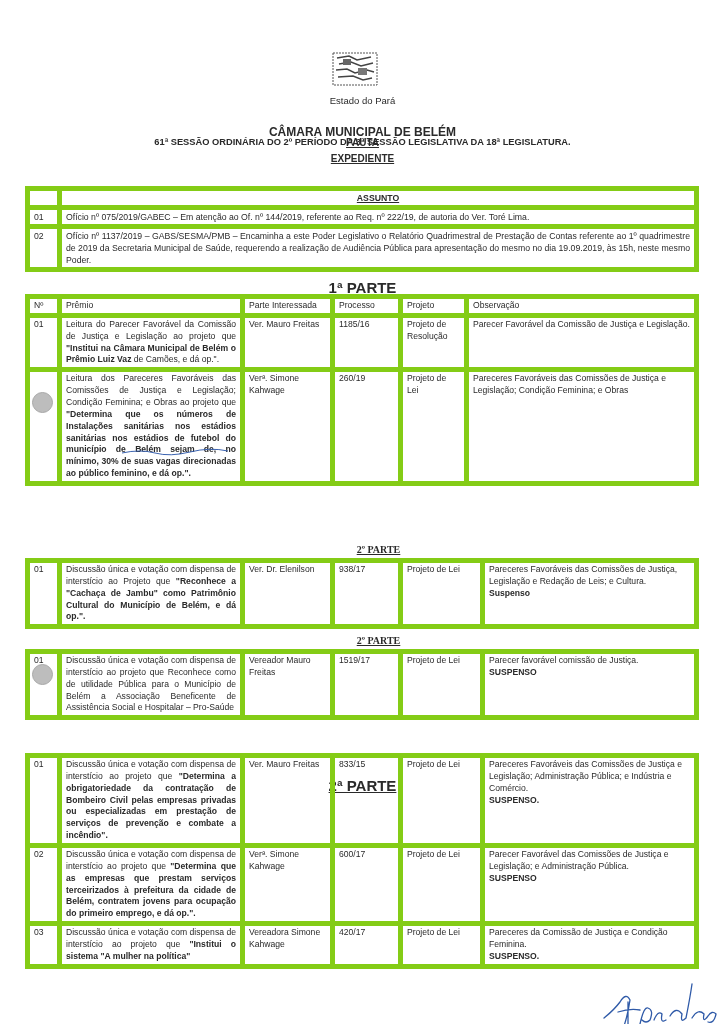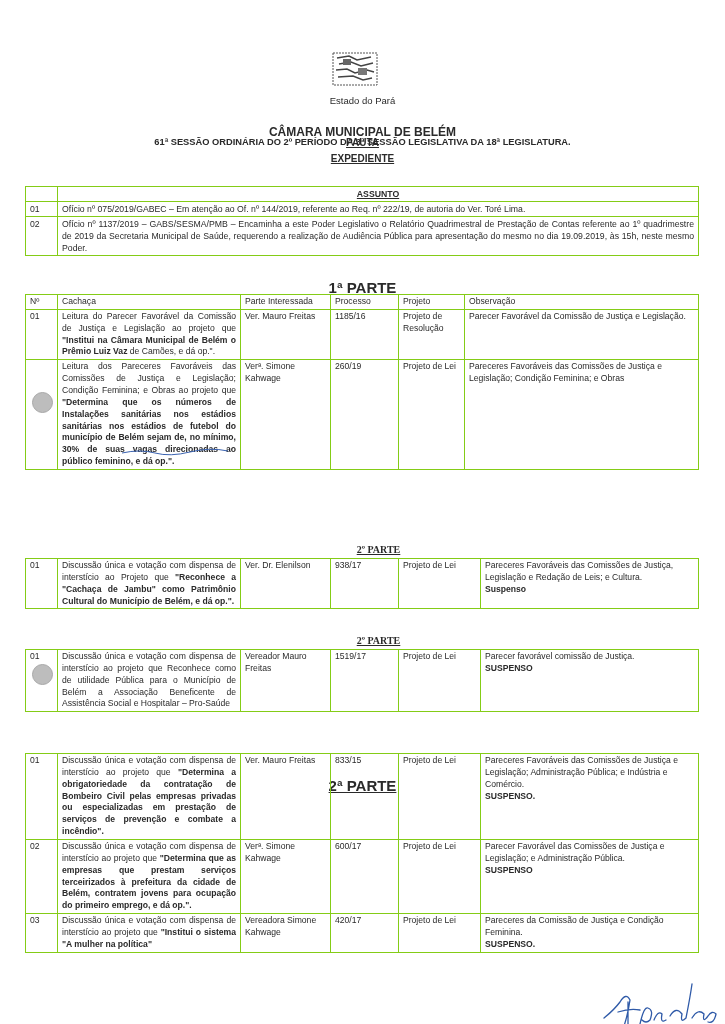--- a/index.html
+++ b/index.html
@@ -15,21 +15,21 @@
   .hdr { position: absolute; left: 0; width: 725px; text-align: center; }
   .hdr-state { top: 54px; font-size: 9.5px; }
   .hdr-camara { top: 84px; font-size: 12px; font-weight: bold; }
   .hdr-pauta { top: 96px; font-size: 10px; font-weight: bold; text-decoration: underline; text-align: center; }
   .hdr-session { top: 96px; font-size: 9.3px; font-weight: bold; }
   .hdr-date { top: 111px; font-size: 9.3px; font-weight: bold; }
   .hdr-exp { top: 112px; font-size: 10px; font-weight: bold; text-decoration: underline; }
 
   table { border-collapse: collapse; position: absolute; left: 25px; width: 674px; table-layout: fixed; }
   td, th {
-    border: 1px solid #84cc16; vertical-align: top; padding: 1px 4px;
+    border: 5px solid #84cc16; vertical-align: top; padding: 1px 4px;
     font-weight: normal; text-align: left;
   }
   .exp-table { top: 146px; }
   .exp-table td { font-size: 8.7px; }
   .exp-table .assunto { text-align: center; font-weight: bold; text-decoration: underline; }
 
   .part-title {
     position: absolute; left: 0; width: 725px; text-align: center;
     font-weight: bold; text-decoration: underline; font-size: 15px;
   }
@@ -94,21 +94,21 @@
         <col style="width:32px">
         <col style="width:183px">
         <col style="width:90px">
         <col style="width:68px">
         <col style="width:66px">
         <col>
       </colgroup>
     <tbody>
         <tr>
       <td>Nº</td>
-      <td>Cachaça</td>
+      <td>Prêmio</td>
       <td>Parte Interessada</td>
       <td>Processo</td>
       <td>Projeto</td>
       <td>Observação</td>
     </tr>
     <tr>
       <td>01</td>
       <td class="just"><span>Leitura do Parecer Favorável da Comissão de Justiça e Legislação ao projeto que </span><span class="b">"Institui na Câmara Municipal de Belém o Prêmio Luiz Vaz</span><span> de Camões, e dá op.".</span></td>
       <td>Ver. Mauro Freitas</td>
       <td>1185/16</td>

